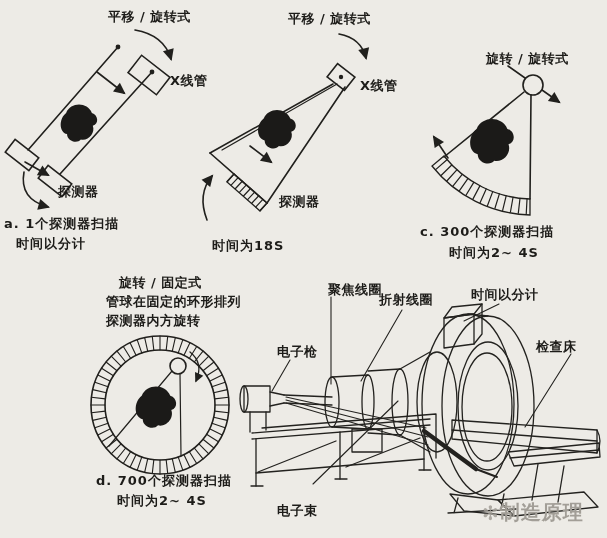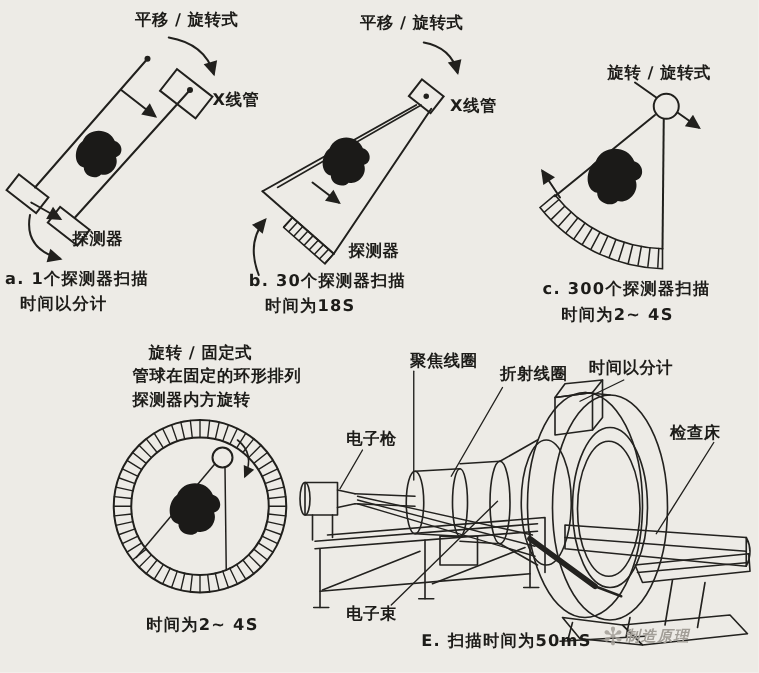--- a/index.html
+++ b/index.html
@@ -13,21 +13,21 @@
   .lbl{
     position:absolute;font-size:13px;font-weight:700;line-height:1.15;
     white-space:nowrap;letter-spacing:0.5px;color:#1d1c19;
   }
   .cap{font-size:13px;letter-spacing:1px;}
   .watermark{
     position:absolute;left:482px;top:499px;display:flex;align-items:center;gap:1px;
     color:#a29e97;font-weight:700;
   }
   .wm-icon{font-size:20px;line-height:1;opacity:.85;}
-  .wm-text{font-size:12px;letter-spacing:1px;font-style:italic;}
+  .wm-text{font-size:20px;letter-spacing:1px;}
 </style>
 </head>
 <body>
 
 <div id="figure">
 
   <svg id="art" width="607" height="538" viewBox="0 0 607 538">
     <defs>
       <marker id="ah" markerWidth="9" markerHeight="9" refX="6.5" refY="4" orient="auto">
         <path d="M0.5,0.5 L7.8,4 L0.5,7.5 Z" fill="#21201d" stroke="none"></path>
@@ -255,38 +255,37 @@
 
   <div class="lbl" style="left:108px;top:10px">平移 / 旋转式</div>
   <div class="lbl" style="left:170px;top:74px">X线管</div>
   <div class="lbl" style="left:58px;top:185px">探测器</div>
   <div class="lbl cap" style="left:4px;top:217px">a. 1个探测器扫描</div>
   <div class="lbl cap" style="left:16px;top:237px">时间以分计</div>
 
   <div class="lbl" style="left:288px;top:12px">平移 / 旋转式</div>
   <div class="lbl" style="left:360px;top:79px">X线管</div>
   <div class="lbl" style="left:279px;top:195px">探测器</div>
-  <div class="lbl cap" style="left:199px;top:219px">b. 30个探测器扫描</div>
   <div class="lbl cap" style="left:212px;top:239px">时间为18S</div>
 
   <div class="lbl" style="left:486px;top:52px">旋转 / 旋转式</div>
-  <div class="lbl cap" style="left:434px;top:225px">c. 300个探测器扫描</div>
+  <div class="lbl cap" style="left:420px;top:225px">c. 300个探测器扫描</div>
   <div class="lbl cap" style="left:449px;top:246px">时间为2~ 4S</div>
 
   <div class="lbl" style="left:119px;top:276px">旋转 / 固定式</div>
   <div class="lbl" style="left:106px;top:314px">探测器内方旋转</div>
   <div class="lbl" style="left:106px;top:295px">管球在固定的环形排列</div>
+  <div class="lbl cap" style="left:96px;top:474px">d. 700个探测器扫描</div>
   <div class="lbl cap" style="left:117px;top:494px">时间为2~ 4S</div>
 
   <div class="lbl" style="left:277px;top:345px">电子枪</div>
   <div class="lbl" style="left:328px;top:283px">聚焦线圈</div>
-  <div class="lbl" style="left:400px;top:293px">折射线圈</div>
+  <div class="lbl" style="left:379px;top:293px">折射线圈</div>
   <div class="lbl" style="left:471px;top:288px">时间以分计</div>
   <div class="lbl" style="left:536px;top:340px">检查床</div>
-  <div class="lbl" style="left:277px;top:485px">电子束</div>
-  <div class="lbl cap" style="left:337px;top:507px">E. 扫描时间为50mS</div>
+  <div class="lbl" style="left:277px;top:504px">电子束</div>
 
   <div class="watermark">
     <span class="wm-icon">✻</span>
     <span class="wm-text">制造原理</span>
   </div>
 
 </div>
 
 </body></html>

